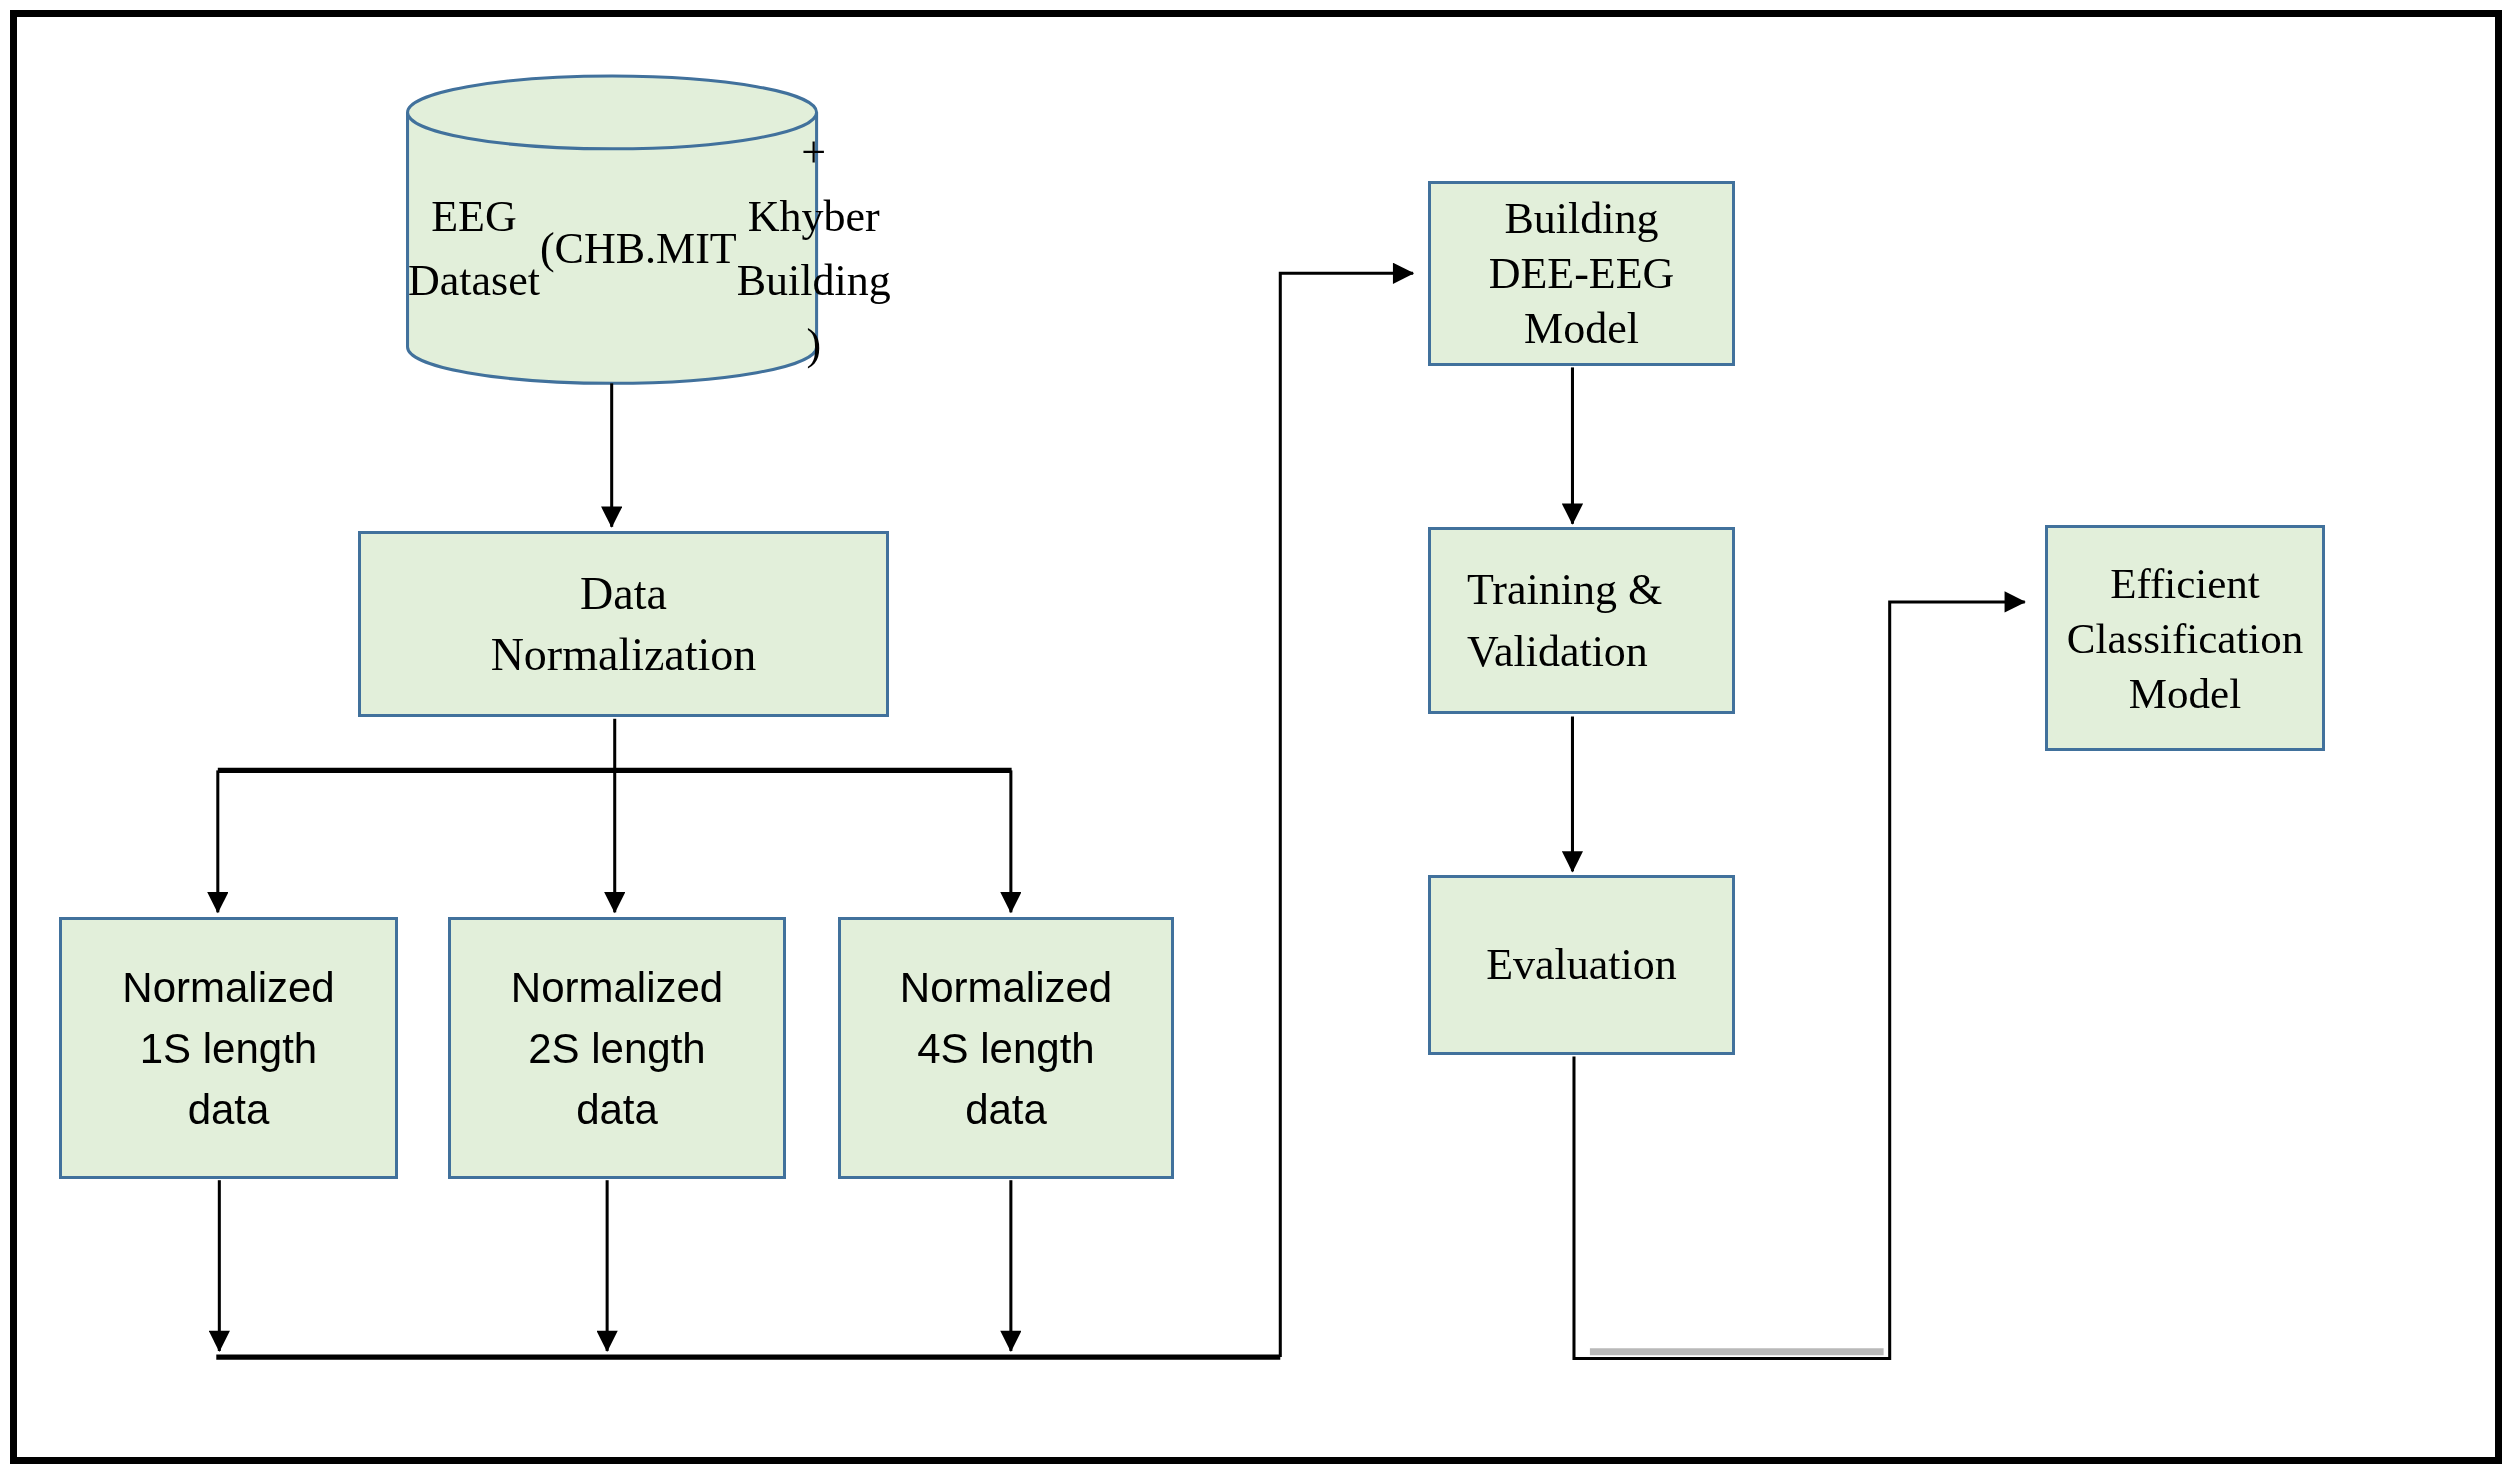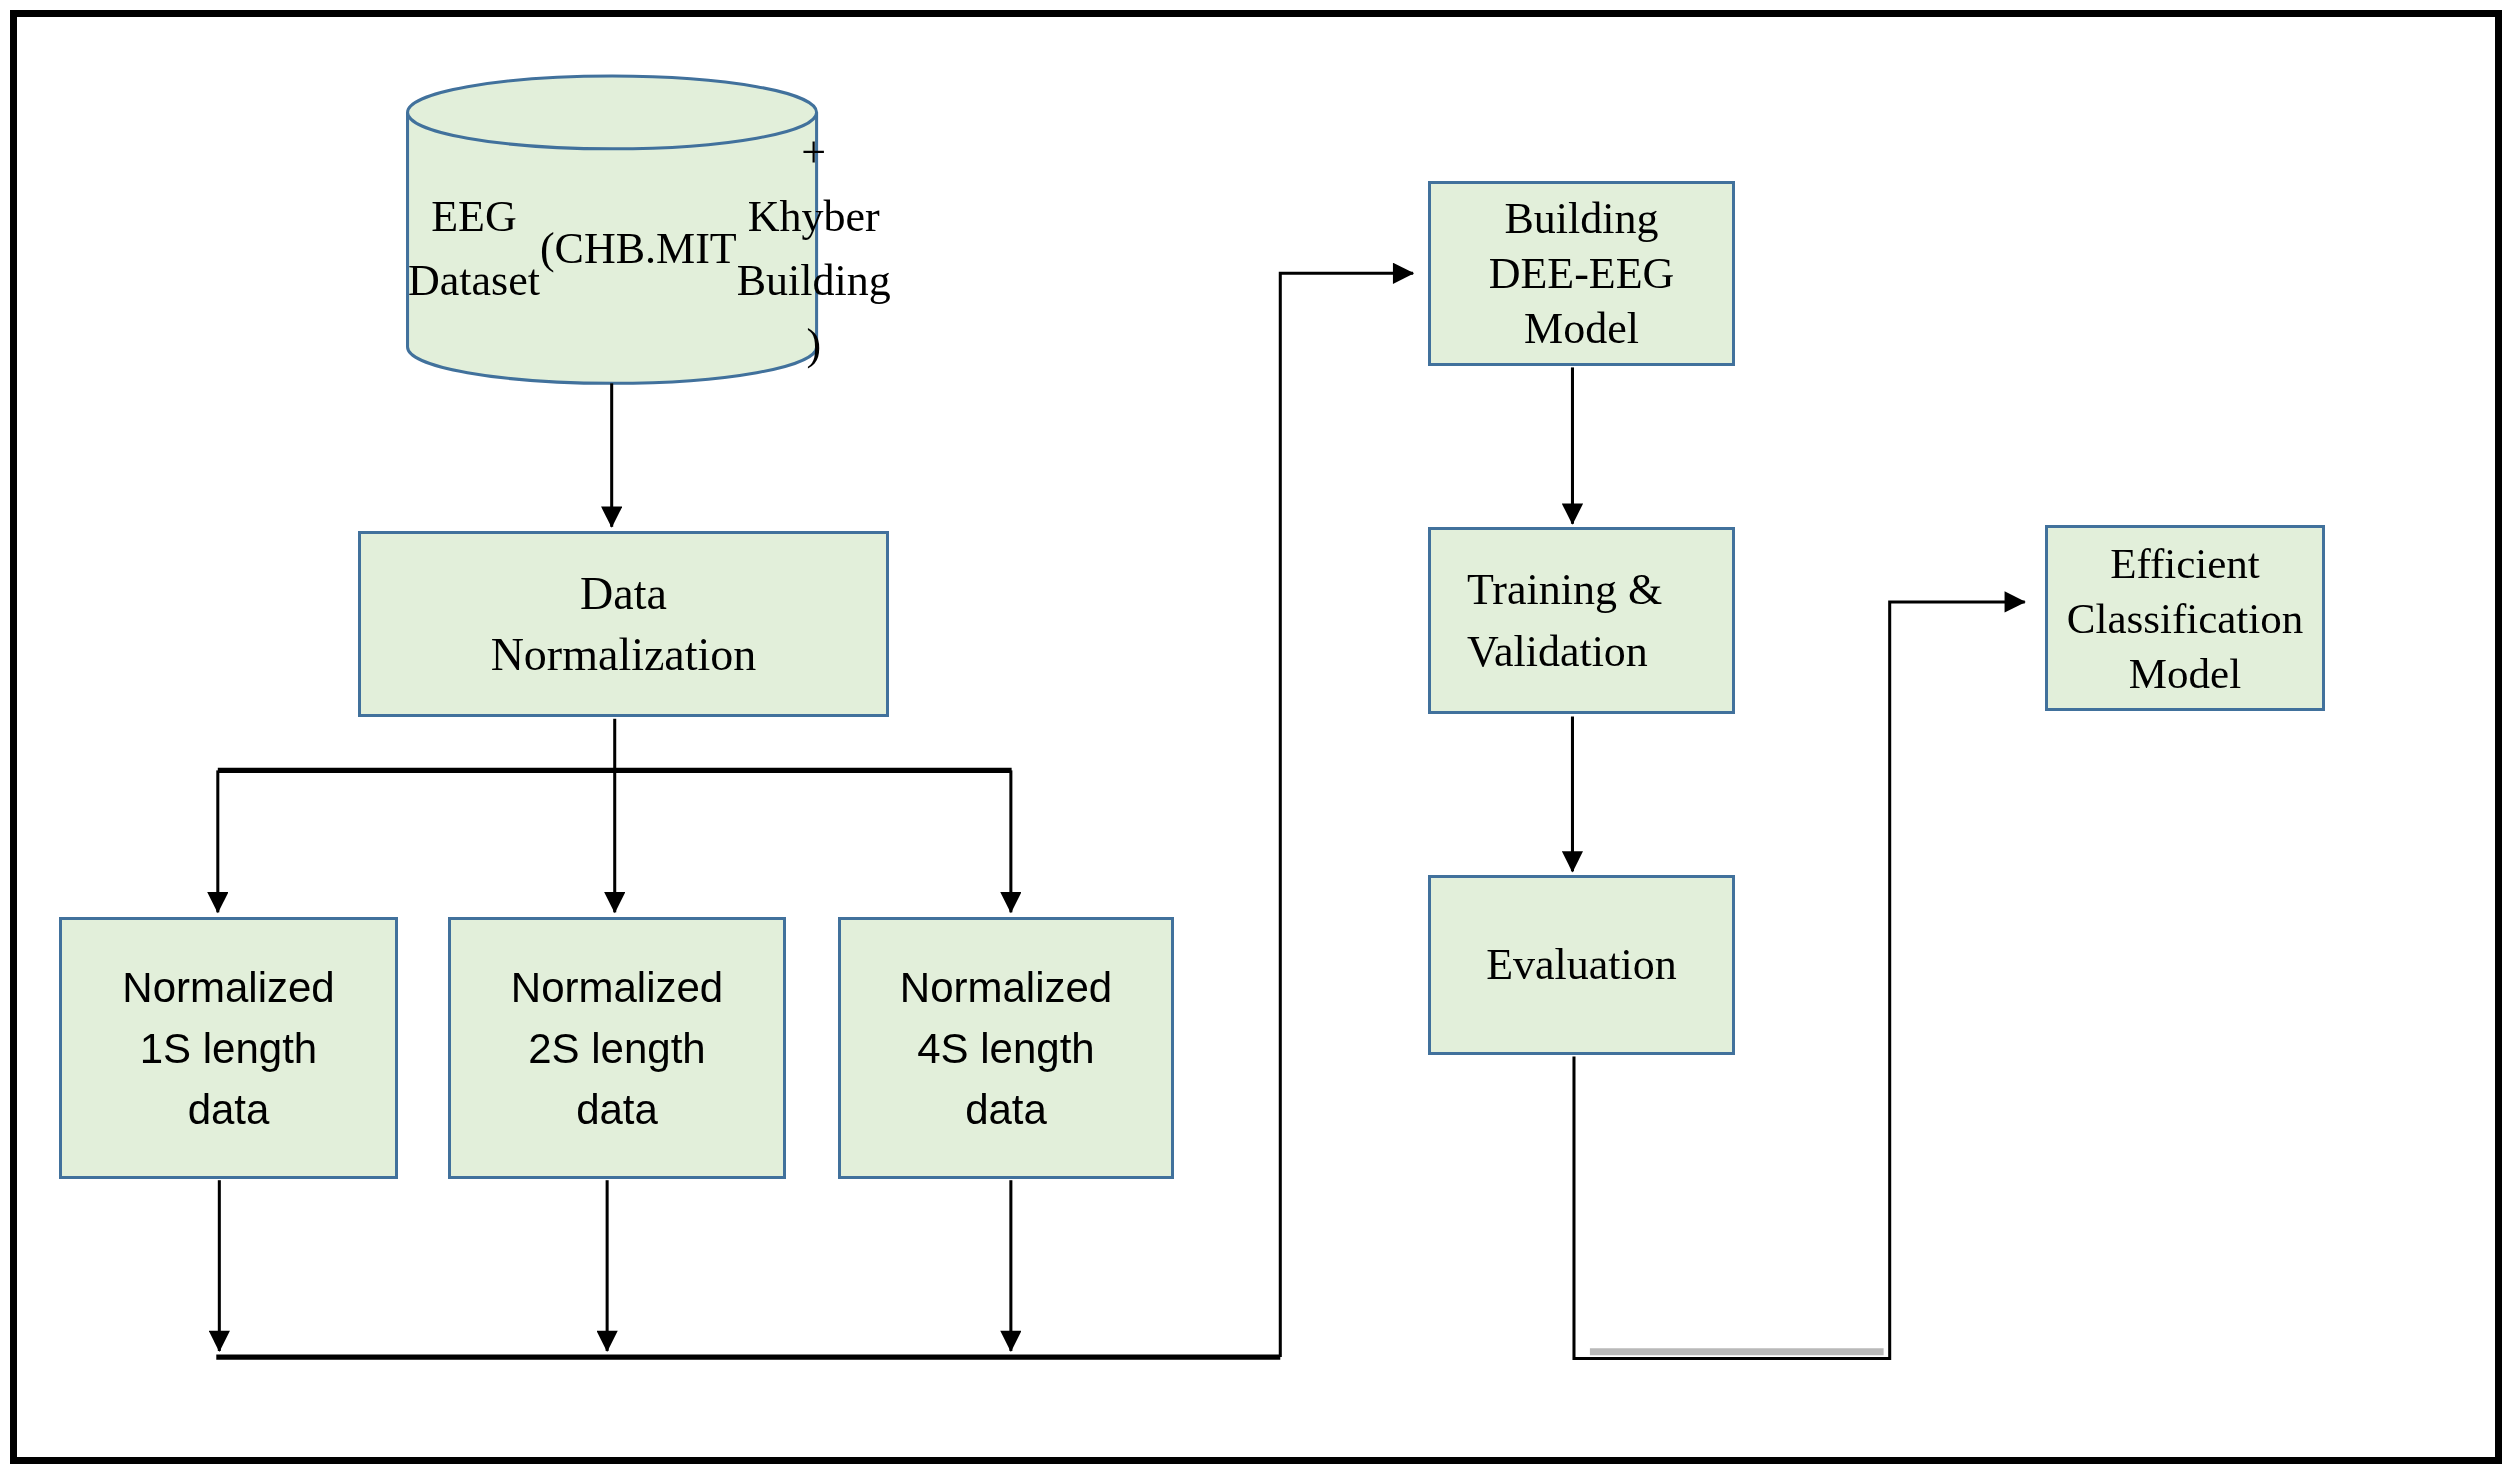--- a/index.html
+++ b/index.html
@@ -41,21 +41,21 @@
     font-size:44px;line-height:64px;color:var(--text);text-align:center;
   }
   
   #box-data-normalization{left:349px;top:531px;width:531px;height:186px;line-height:61px;font-size:46px;}
   #box-norm1{left:50px; top:917px;width:339px;height:262px;}
   #box-norm2{left:439px;top:917px;width:338px;height:262px;}
   #box-norm3{left:829px;top:917px;width:336px;height:262px;}
   #box-building{left:1419px;top:181px;width:307px;height:185px;line-height:55px;}
   #box-training{left:1419px;top:527px;width:307px;height:187px;line-height:62px;}
   #box-evaluation{left:1419px;top:875px;width:307px;height:180px;}
-  #box-efficient{left:2036px;top:525px;width:280px;height:186px;line-height:55px;font-size:43px;}
+  #box-efficient{left:2036px;top:525px;width:280px;height:226px;line-height:55px;font-size:43px;}
 </style>
 </head>
 <body>
 
 <div id="canvas">
 
   <div id="frame"></div>
 
   <svg id="connectors" viewBox="0 0 3310 1942" xmlns="http://www.w3.org/2000/svg">
     <defs>

